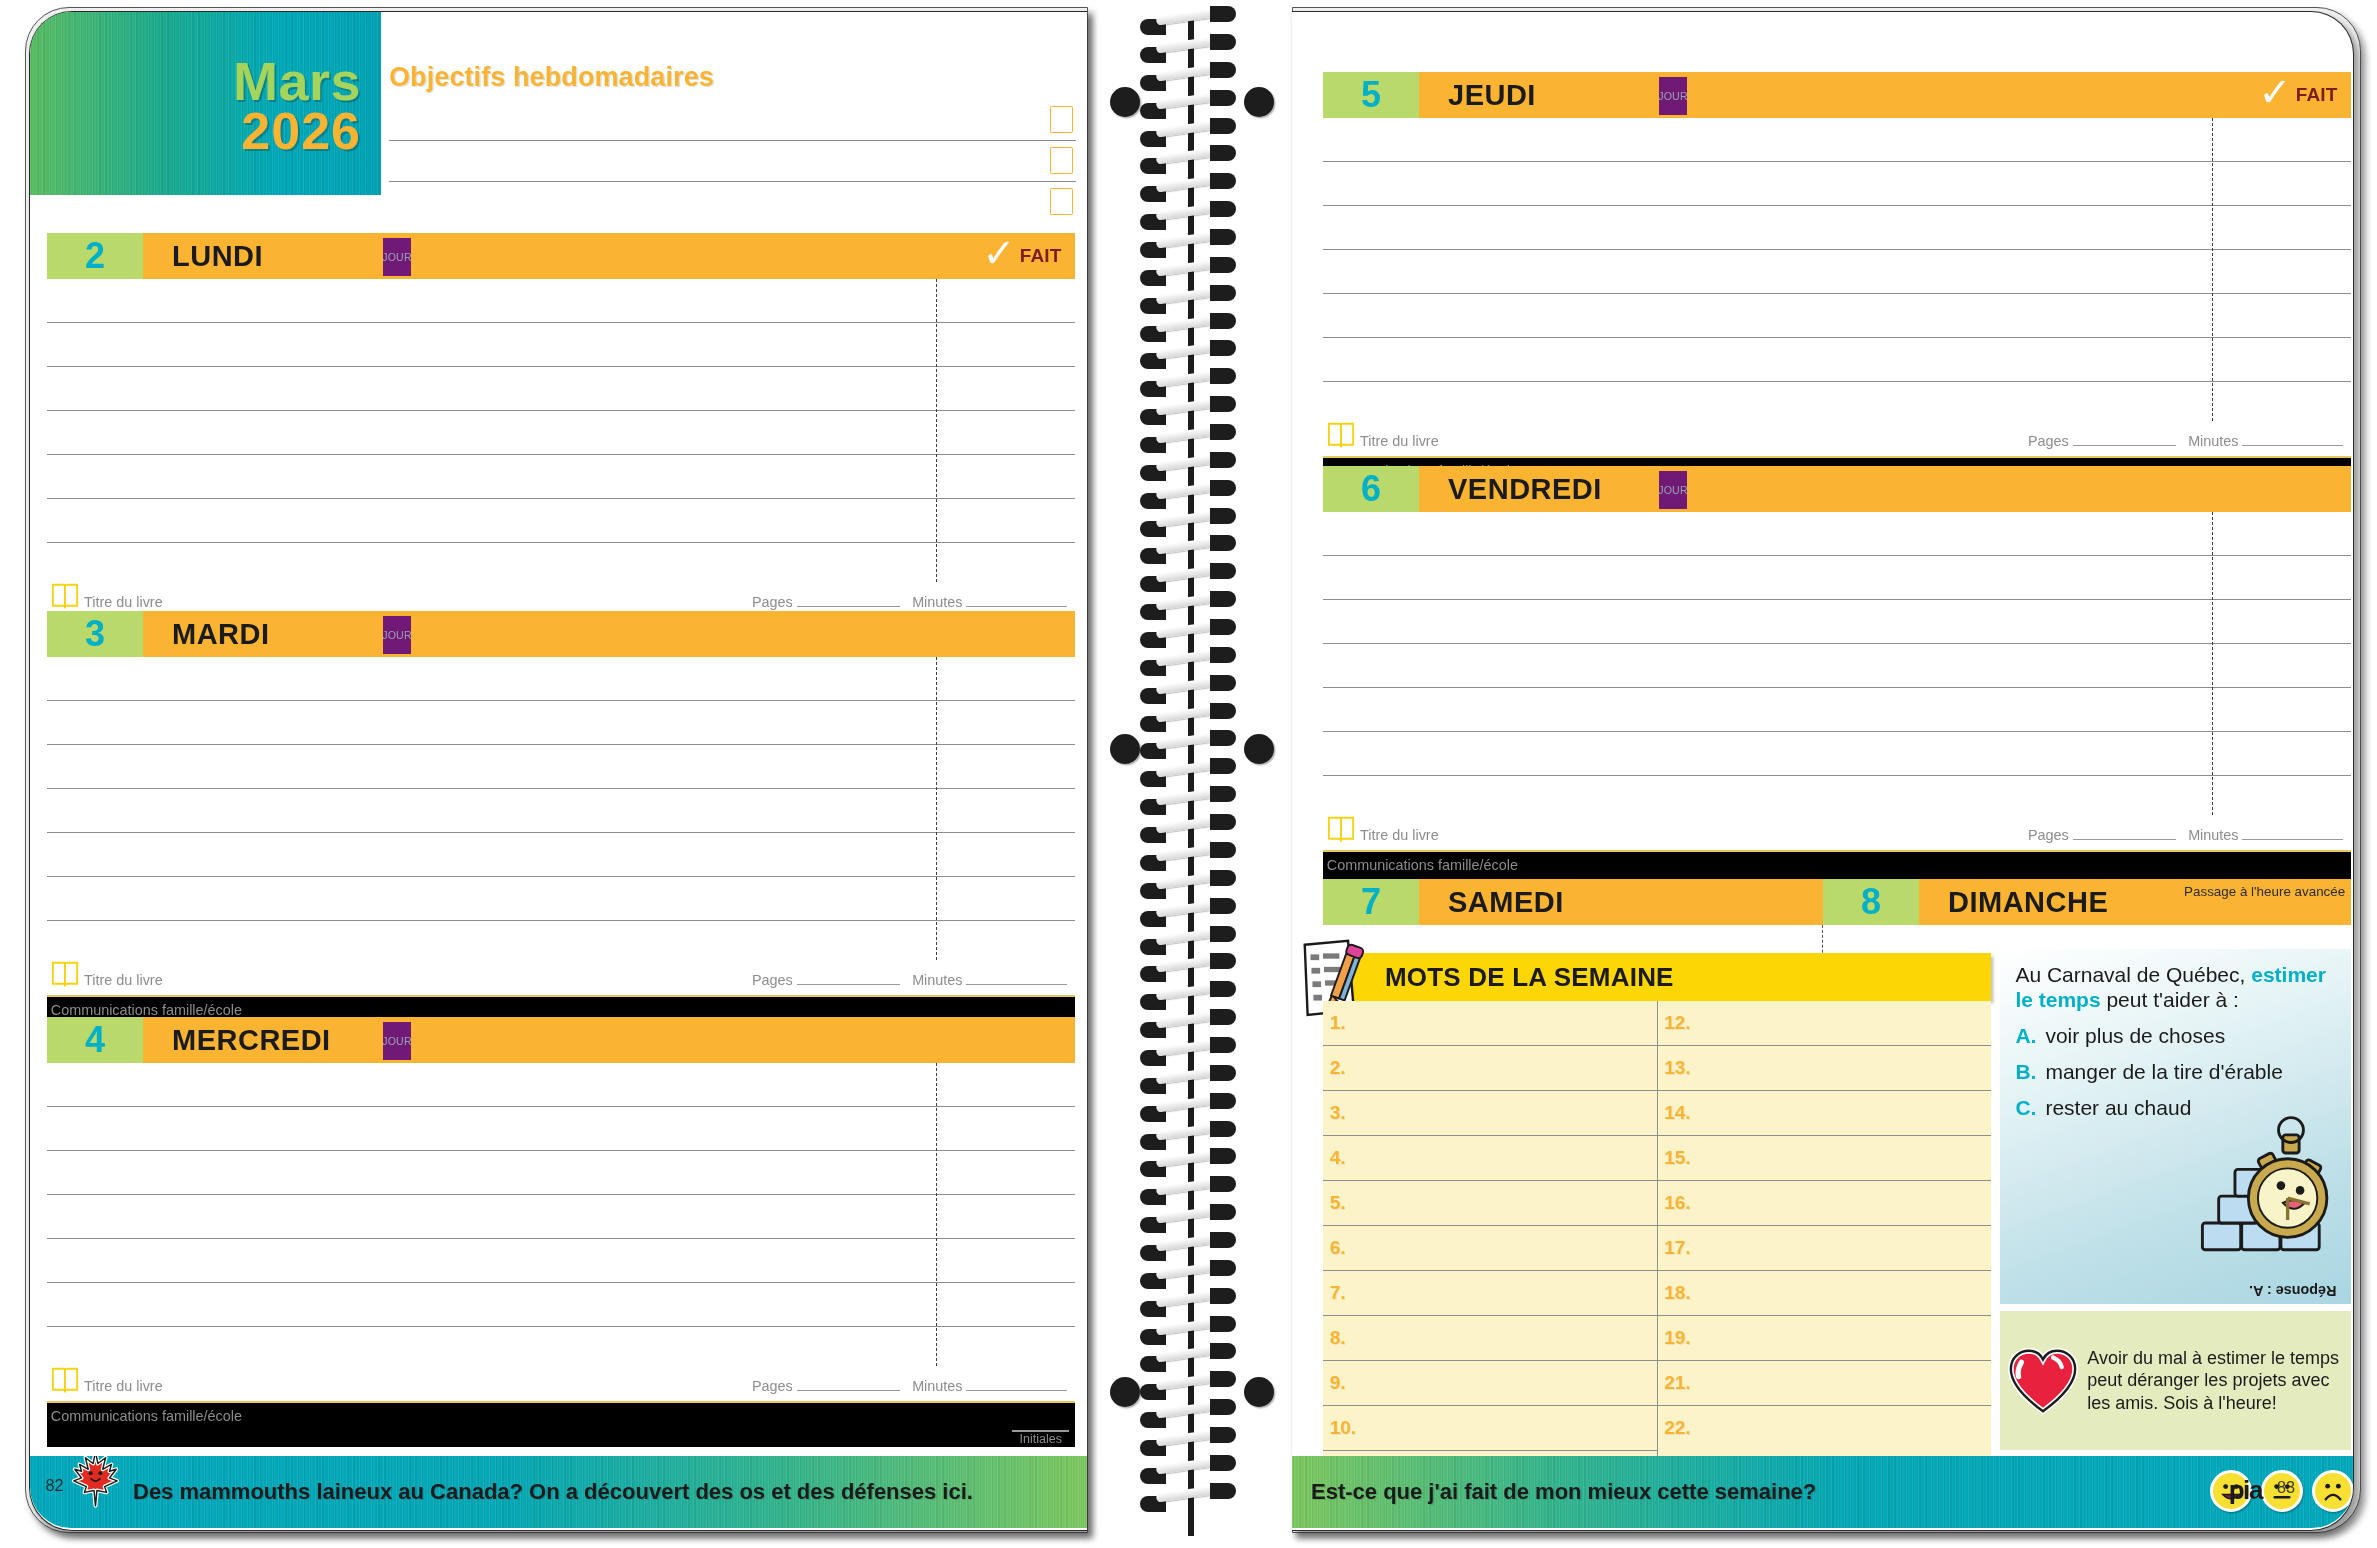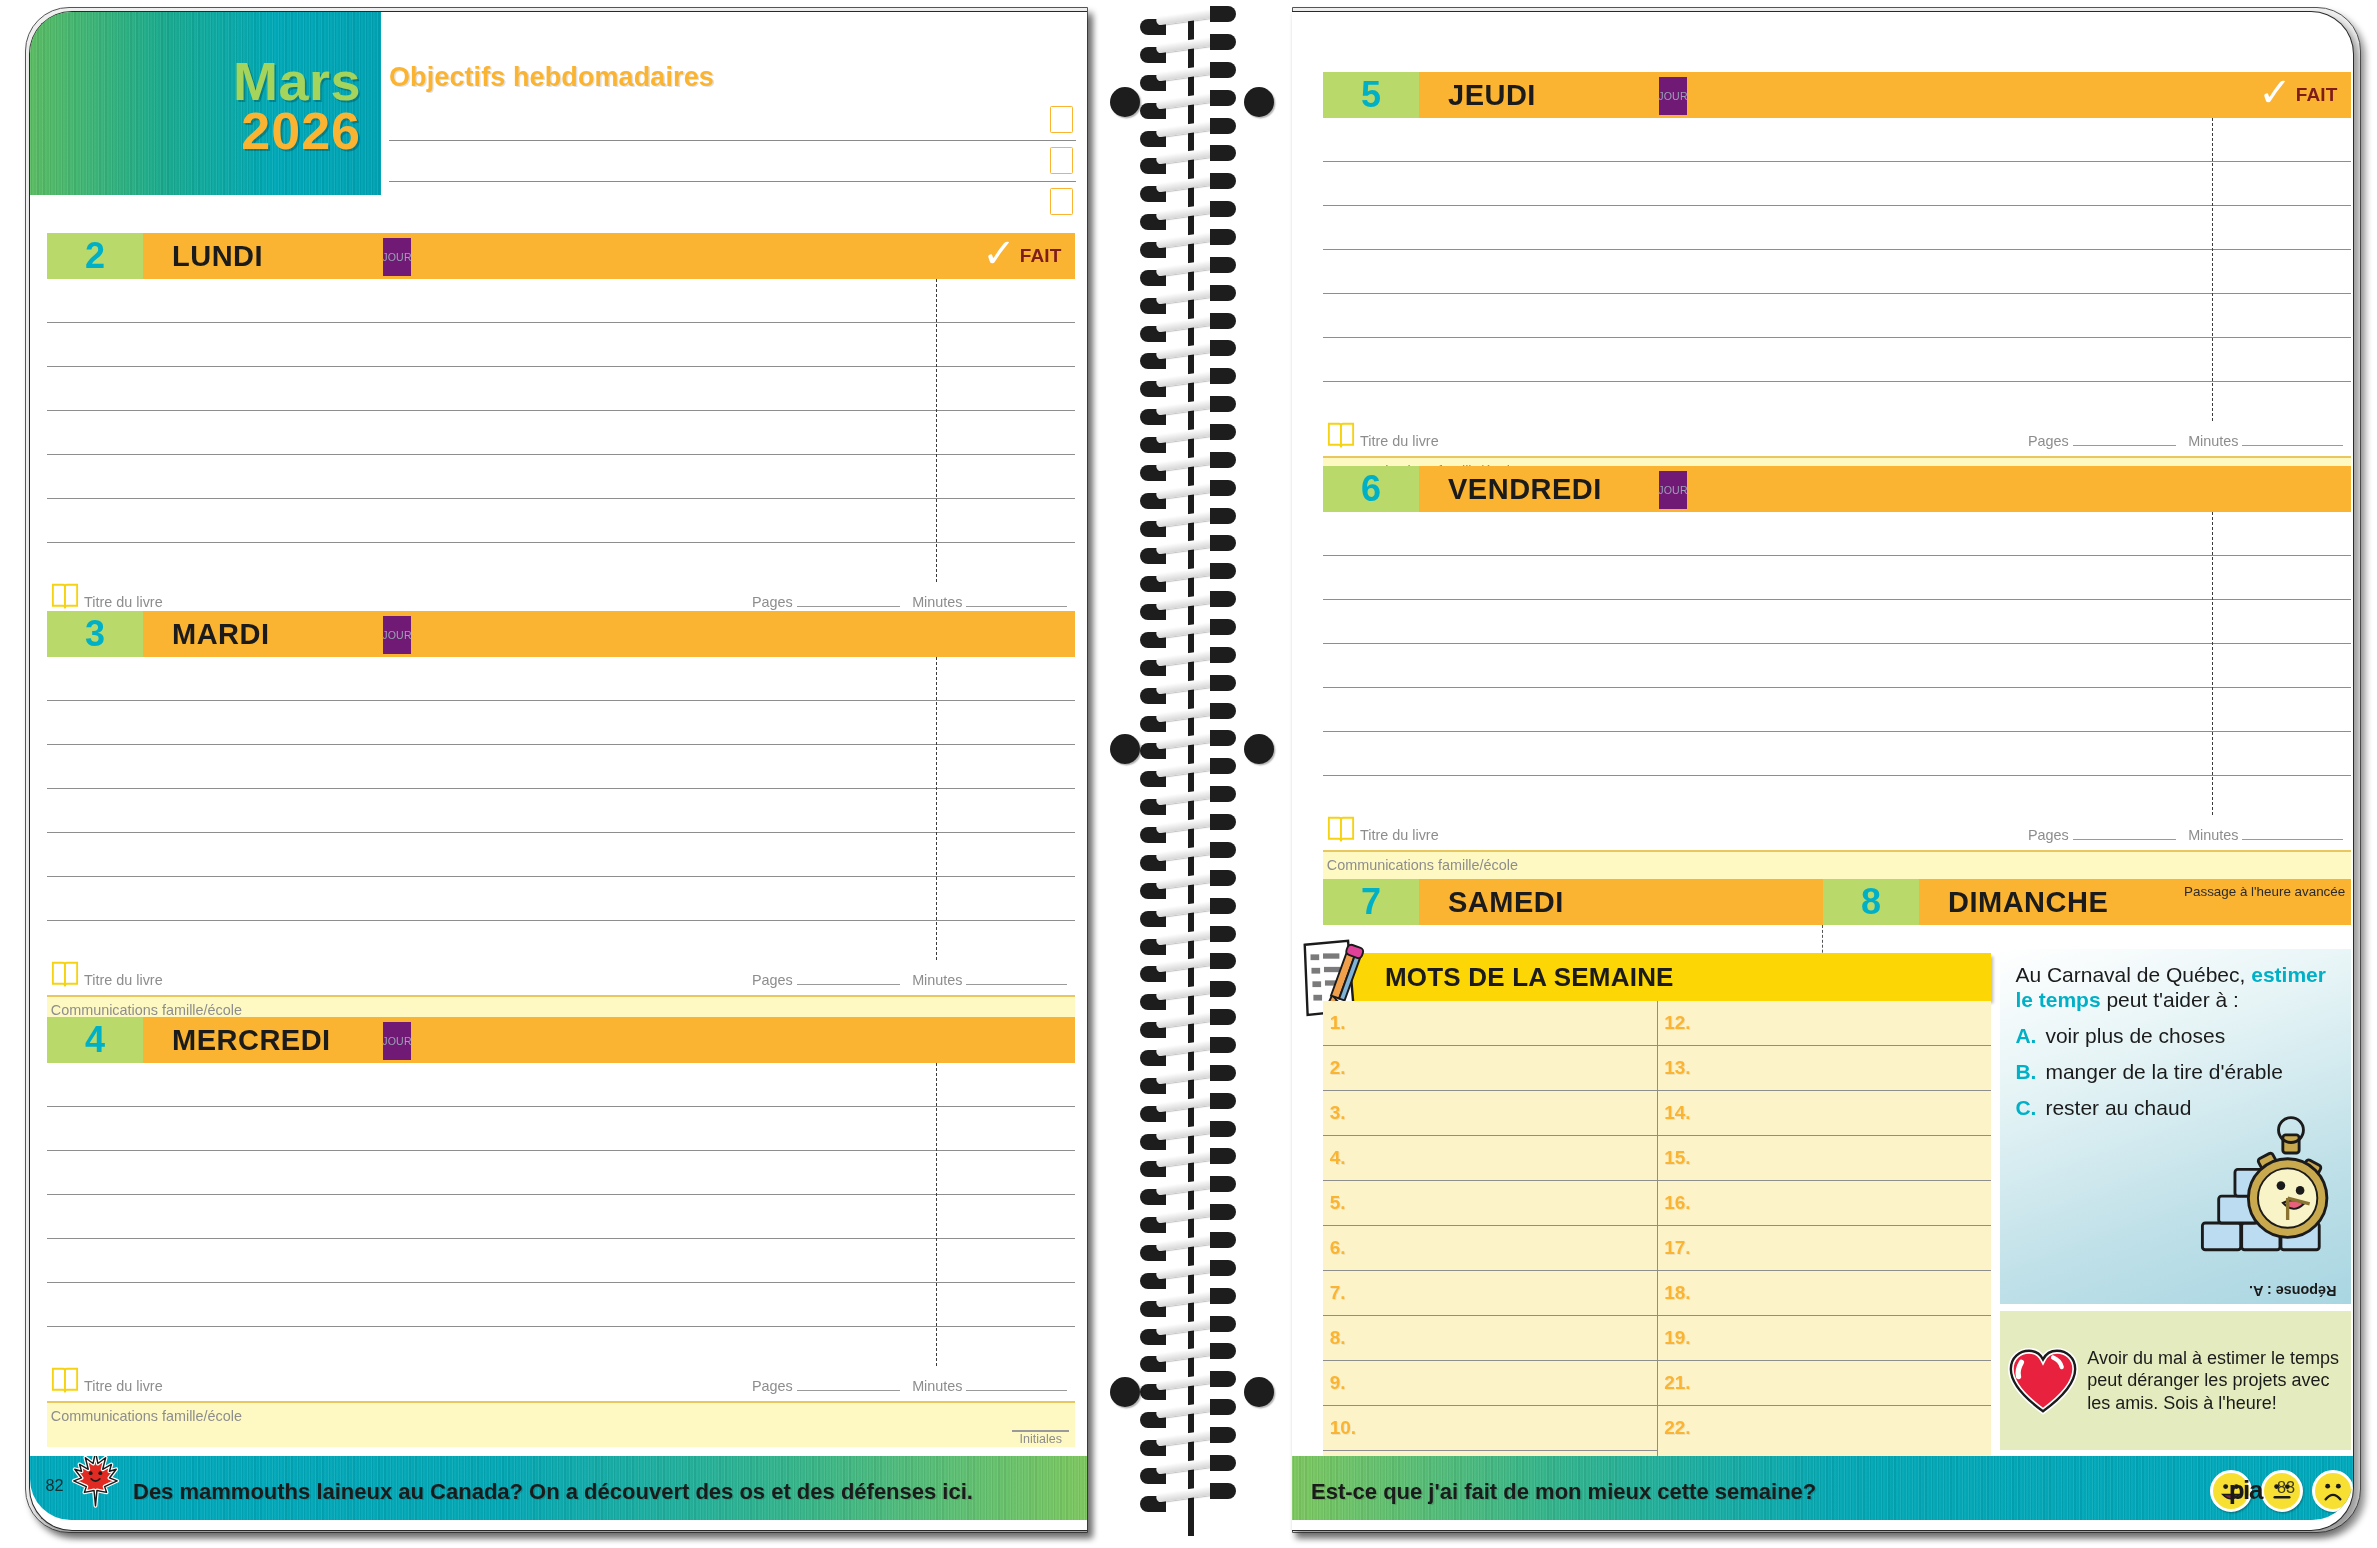--- a/index.html
+++ b/index.html
@@ -56,21 +56,21 @@
 
   
   .bookrow{position:relative;height:35px;background:#fff;}
   .bookicon{position:absolute;left:3.8px;top:-1px;width:28px;height:30px;}
   .bookicon svg{width:100%;height:100%;display:block;}
   .booklbl{position:absolute;left:37px;top:11.5px;font-size:14.4px;color:#8d8d8d;}
   .pagesgrp{position:absolute;right:7.7px;top:11.5px;font-size:14.4px;color:#8d8d8d;white-space:nowrap;}
   .pagesgrp .fill{display:inline-block;width:103px;border-bottom:1.4px solid #9a9a9a;margin:0 12.5px 0 3.8px;}
   .pagesgrp .fill2{display:inline-block;width:101px;border-bottom:1.4px solid #9a9a9a;margin-left:3.8px;}
 
-  .commrow{position:relative;height:44px;background:#fef9c3;border-top:2.4px solid #e8c85e;padding-left:13px;}
+  .commrow{position:relative;height:44px;background:#000000;border-top:2.4px solid #e8c85e;padding-left:13px;}
   .commlbl{position:absolute;left:3.8px;top:4.8px;font-size:14.4px;color:#8d8d8d;}
   .initbox{position:absolute;right:5.8px;bottom:1px;text-align:center;}
   .initbox .iline{width:57px;border-top:2.4px solid #9a9a9a;}
   .initbox .ilbl{font-size:12.5px;color:#8d8d8d;}
 
   
   .spine{position:absolute;left:1086px;top:0;width:207px;height:1549px;z-index:9;}
   .spineline{position:absolute;left:102px;top:13.4px;width:5.8px;height:1523px;background:#1c1c1c;}
   .coil{position:absolute;width:96px;height:16.3px;}
   .coil .barL{position:absolute;left:0;top:0;width:26px;height:16.3px;background:#1d1d1d;border-radius:8.2px 0 0 8.2px;}
@@ -109,21 +109,21 @@
   .answer{position:absolute;right:14.4px;bottom:4.8px;font-size:14.4px;font-weight:bold;color:#1b1b1b;
      transform:rotate(180deg);}
   .stopwatch{position:absolute;right:3.8px;bottom:37px;width:158px;height:158px;}
 
   
   .tip{position:absolute;z-index:6;background:#e3ebbf;display:flex;align-items:center;}
   .tip .hrt{width:72px;height:72px;margin-left:6.7px;flex:0 0 auto;}
   .tip .ttxt{font-size:18px;line-height:1.24;color:#1b1b1b;margin-left:8.6px;margin-right:6.7px;}
 
   
-  .band{position:absolute;height:64px;z-index:7;overflow:hidden;}
+  .band{position:absolute;height:72px;z-index:7;overflow:hidden;}
   .band .grain{position:absolute;inset:0;opacity:.32;
      background:repeating-linear-gradient(90deg,rgba(255,255,255,.25) 0 1px,rgba(0,0,0,.18) 1px 2.4px,rgba(255,255,255,.07) 2.4px 4.3px,rgba(0,0,0,.06) 4.3px 6.2px);}
   .band.left{left:30px;top:1456px;width:1057px;border-radius:0 0 0 41px;
      background:linear-gradient(90deg,#00a9bd 0%,#05a8b6 45%,#35b58c 72%,#7dc860 100%);}
   .band.right{left:1292px;top:1456px;width:1061px;border-radius:0 0 41px 0;
      background:linear-gradient(90deg,#7dc860 0%,#35b58c 24%,#05a8b6 52%,#00a9bd 100%);}
   .pgnum{position:absolute;font-size:16.3px;color:#1b1b1b;opacity:.85;}
   .bandtxt{position:absolute;font-size:22px;font-weight:bold;color:#1b1b1b;white-space:nowrap;
      text-shadow:1.4px 1.4px 0 rgba(0,0,0,.13);}
   .leafmark{position:absolute;width:53px;height:58px;}

